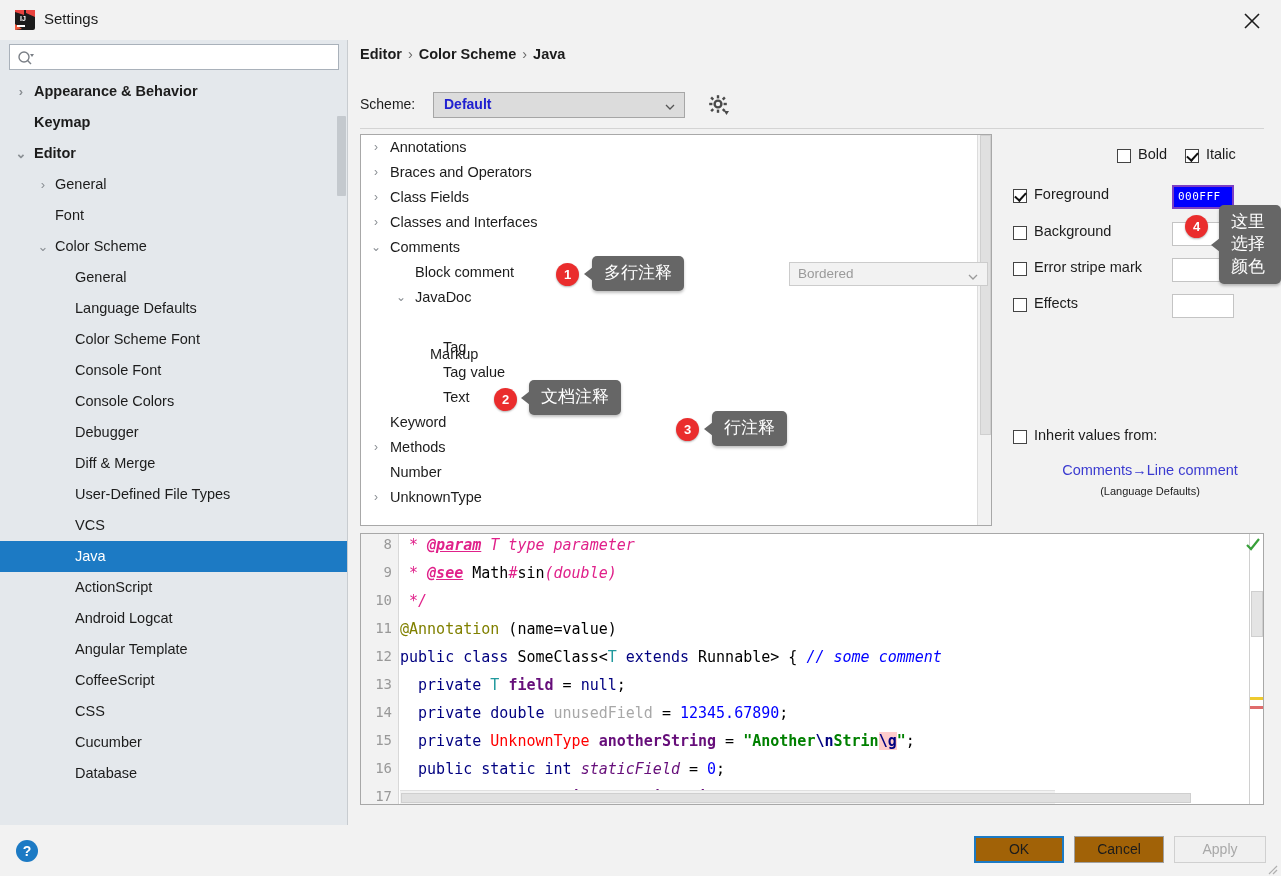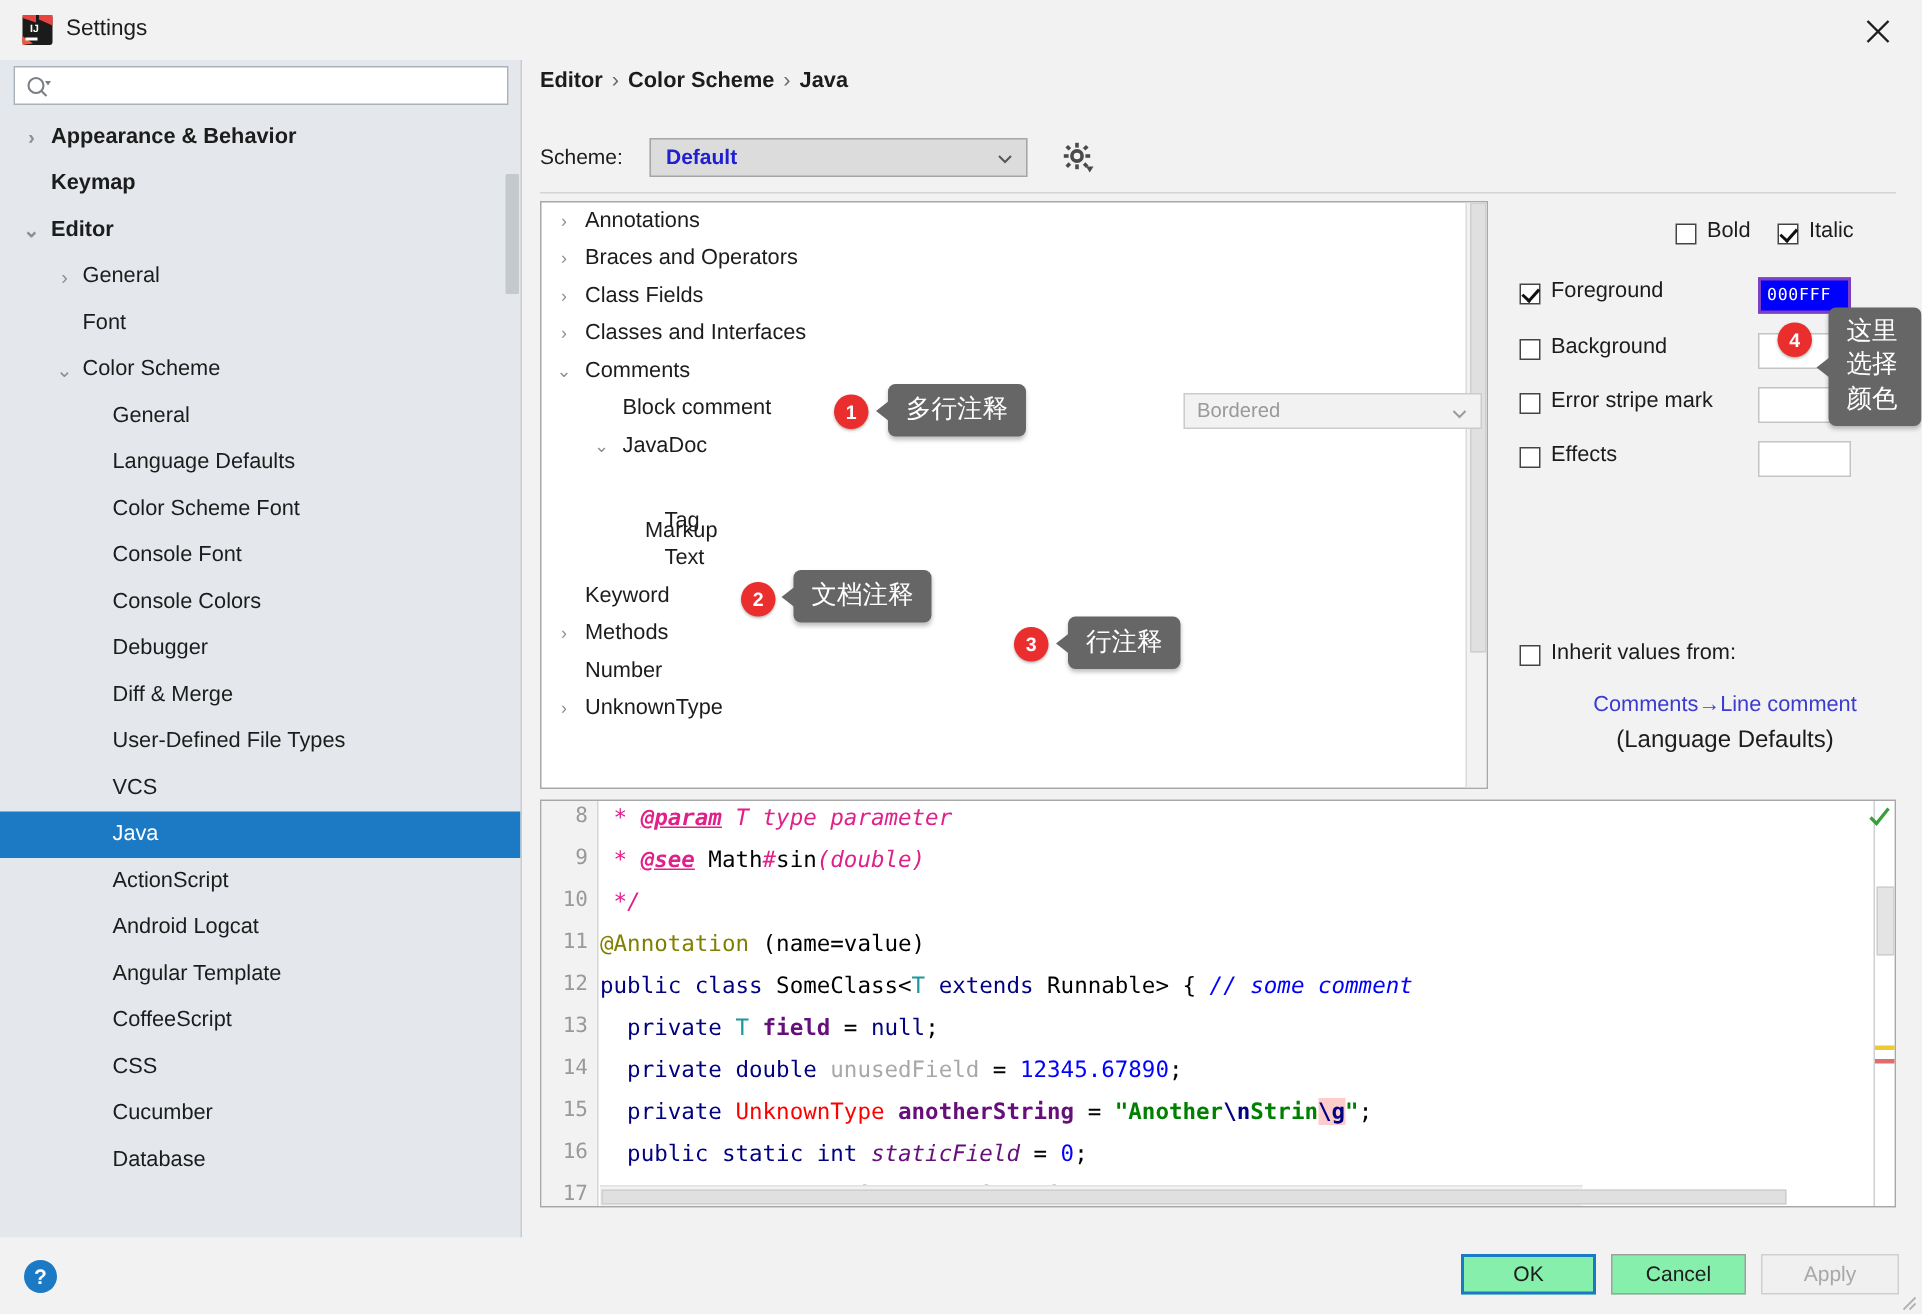--- a/index.html
+++ b/index.html
@@ -216,21 +216,21 @@
 
   #inherit-block { position: absolute; left: 655px; top: 390px; width: 270px; }
   #inherit-link {
     position: absolute; left: 22px; top: 32px; width: 248px;
     text-align: center;
     font-size: 14.5px; color: #3b3bd0; cursor: pointer; white-space: nowrap;
   }
   #inherit-sub {
     position: absolute; left: 22px; top: 55px; width: 248px;
     text-align: center;
-    font-size: 16px; color: #1c1c1c; white-space: nowrap;
+    font-size: 11px; color: #1c1c1c; white-space: nowrap;
   }
 
   
   #preview {
     position: absolute; left: 11px; top: 493px;
     width: 904px; height: 272px;
     background: #ffffff; border: 1px solid #a8a8a8;
     overflow: hidden;
   }
   #gutter {
@@ -296,21 +296,21 @@
     width: 22px; height: 22px; border-radius: 50%;
     background: #1c7ac4; cursor: pointer;
   }
   #help-btn span {
     position: absolute; left: 0; top: 0; width: 22px; height: 22px;
     line-height: 22px; text-align: center;
     color: #ffffff; font-size: 14px; font-weight: bold;
   }
   .dlg-btn {
     position: absolute; top: 836px; height: 27px;
-    background: #86efac; border: 1px solid #a0a0a0;
+    background: #a16207; border: 1px solid #a0a0a0;
     font-size: 14px; color: #1c1c1c;
     text-align: center; line-height: 25px;
     cursor: pointer;
     font-family: "Liberation Sans", sans-serif;
   }
   #ok-btn { left: 974px; width: 90px; border: 2px solid #1c7ac4; line-height: 23px; }
   #cancel-btn { left: 1074px; width: 90px; }
   #apply-btn { left: 1174px; width: 92px; background: #f0f0f0; border-color: #d0d0d0; color: #a8a8a8; }
   #resize-grip { position: absolute; right: 3px; bottom: 3px; width: 12px; height: 12px; }
 </style>
@@ -492,20 +492,23 @@
             <span class="attr-arrow" style="left: 33px;">⌄</span>
             <span class="attr-label" style="left: 54px;">JavaDoc</span>
           </div>
           <div class="attr-row">
             <span class="attr-label" style="left: 69px; margin-top: 32px;">Markup</span>
           </div>
           <div class="attr-row">
             <span class="attr-label" style="left: 82px;">Tag</span>
           </div>
           <div class="attr-row">
+            <span class="attr-label" style="left: 82px;">Tag value</span>
+          </div>
+          <div class="attr-row">
             <span class="attr-label" style="left: 82px;">Text</span>
           </div>
           <div class="attr-row">
             <span class="attr-label" style="left: 29px;">Keyword</span>
           </div>
           <div class="attr-row">
             <span class="attr-arrow" style="left: 8px;">›</span>
             <span class="attr-label" style="left: 29px;">Methods</span>
           </div>
           <div class="attr-row">

